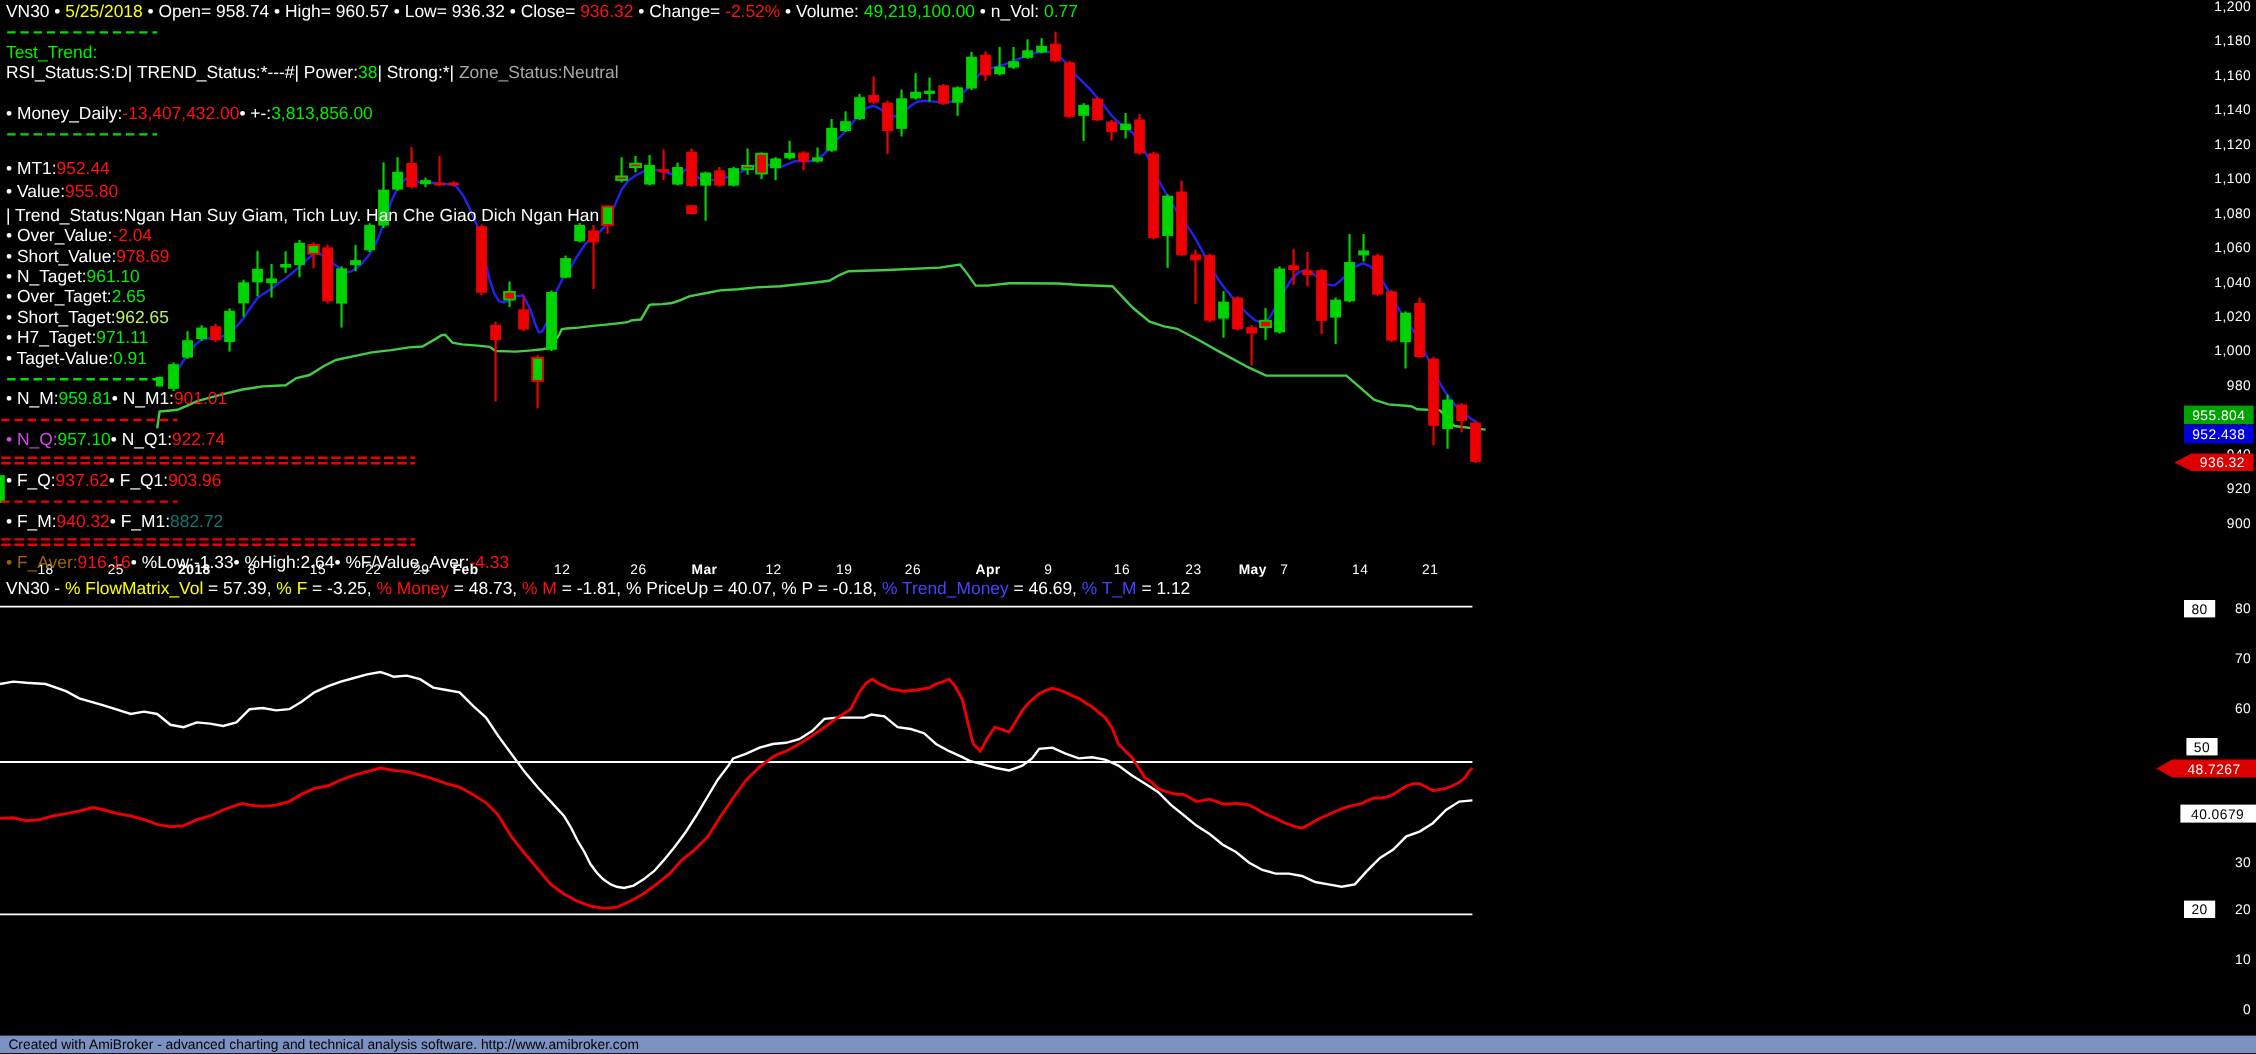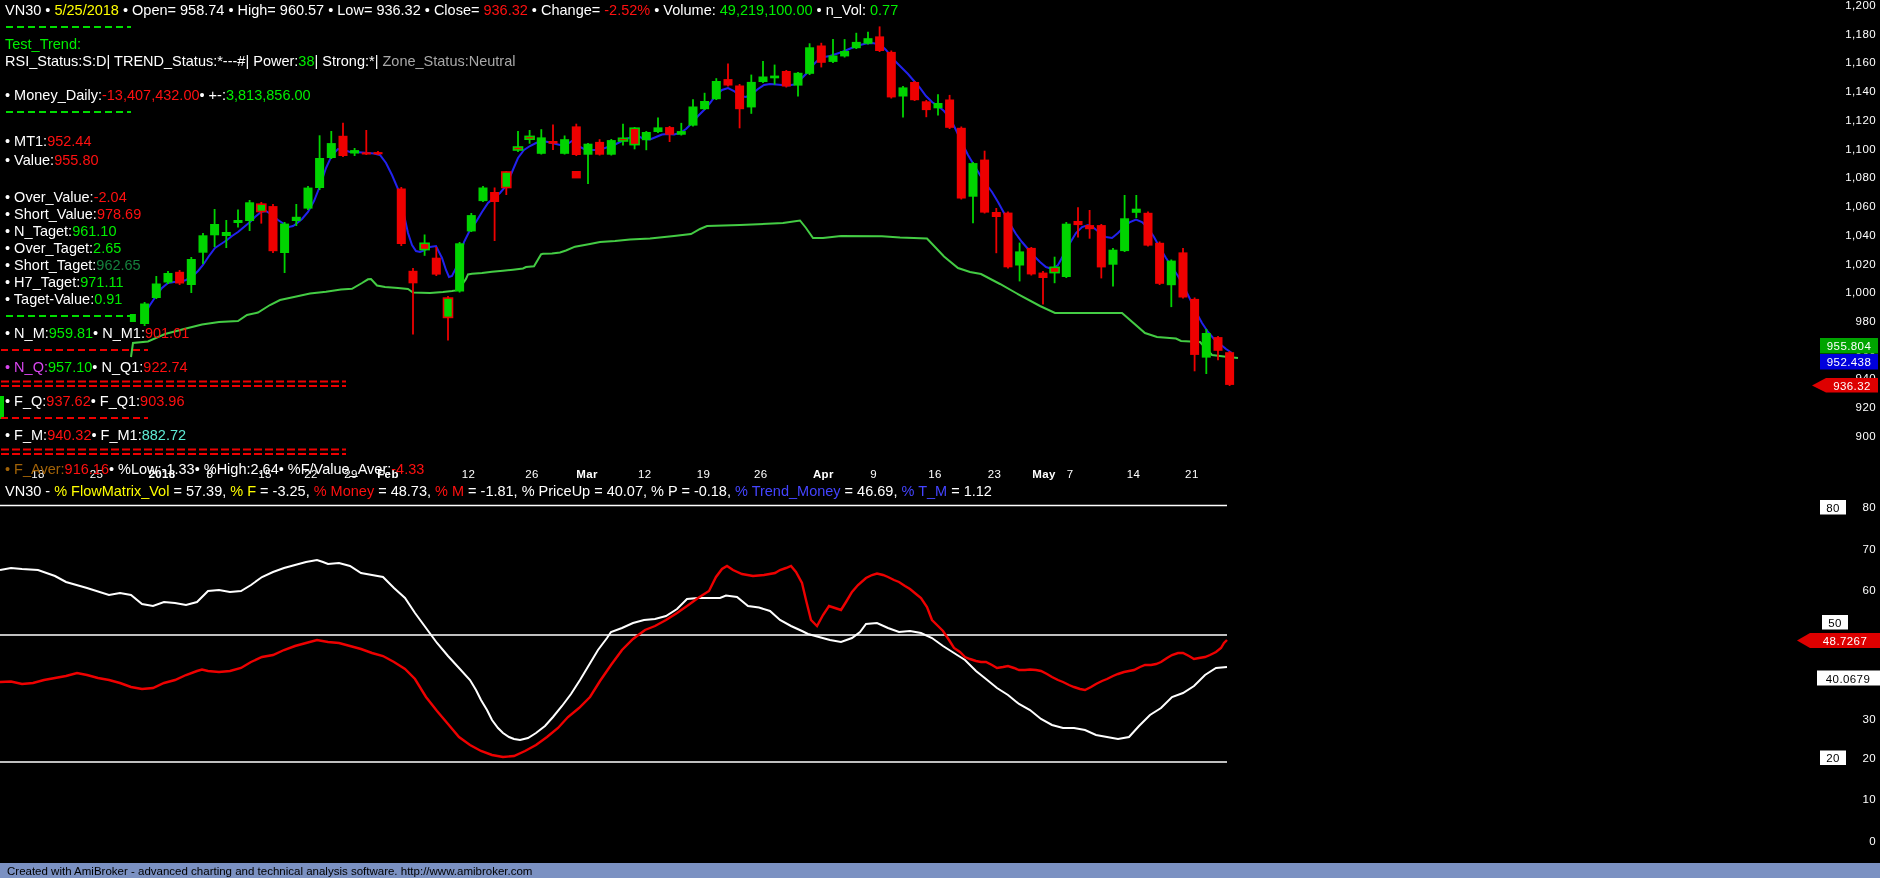--- a/index.html
+++ b/index.html
@@ -280,28 +280,29 @@
 <text x="1070.2" y="478" text-anchor="middle" class="al">7</text>
 <text x="1133.5" y="478" text-anchor="middle" class="al">14</text>
 <text x="1191.9" y="478" text-anchor="middle" class="al">21</text>
 </svg>
 <div class="tr" style="top:1.5px"><span style="color:#ffffff">VN30 • </span><span style="color:#ffff00">5/25/2018</span><span style="color:#ffffff"> • Open= 958.74 • High= 960.57 • Low= 936.32 • Close= </span><span style="color:#ff1010">936.32</span><span style="color:#ffffff"> • Change= </span><span style="color:#ff1010">-2.52%</span><span style="color:#ffffff"> • Volume: </span><span style="color:#00ee00">49,219,100.00</span><span style="color:#ffffff"> • n_Vol: </span><span style="color:#00ee00">0.77</span></div>
 <div class="tr" style="top:35.5px"><span style="color:#00ee00">Test_Trend:</span></div>
 <div class="tr" style="top:52.5px"><span style="color:#ffffff">RSI_Status:S:D| TREND_Status:*---#| Power:</span><span style="color:#00ee00">38</span><span style="color:#ffffff">| Strong:*| </span><span style="color:#a8a8a8">Zone_Status:Neutral</span></div>
 <div class="tr" style="top:86.5px"><span style="color:#ffffff">• Money_Daily:</span><span style="color:#ff1010">-13,407,432.00</span><span style="color:#ffffff">• +-:</span><span style="color:#00ee00">3,813,856.00</span></div>
 <div class="tr" style="top:133px"><span style="color:#ffffff">• MT1:</span><span style="color:#ff1010">952.44</span></div>
 <div class="tr" style="top:152px"><span style="color:#ffffff">• Value:</span><span style="color:#ff1010">955.80</span></div>
+<div class="tr" style="top:171.5px"><span style="color:#ffffff">| Trend_Status:Ngan Han Suy Giam, Tich Luy. Han Che Giao Dich Ngan Han</span></div>
 <div class="tr" style="top:188.5px"><span style="color:#ffffff">• Over_Value:</span><span style="color:#ff1010">-2.04</span></div>
 <div class="tr" style="top:205.5px"><span style="color:#ffffff">• Short_Value:</span><span style="color:#ff1010">978.69</span></div>
 <div class="tr" style="top:222.5px"><span style="color:#ffffff">• N_Taget:</span><span style="color:#00ee00">961.10</span></div>
 <div class="tr" style="top:239.5px"><span style="color:#ffffff">• Over_Taget:</span><span style="color:#00ee00">2.65</span></div>
-<div class="tr" style="top:256.5px"><span style="color:#ffffff">• Short_Taget:</span><span style="color:#15803d">962.65</span></div>
+<div class="tr" style="top:256.5px"><span style="color:#ffffff">• Short_Taget:</span><span style="color:#bef264">962.65</span></div>
 <div class="tr" style="top:273.5px"><span style="color:#ffffff">• H7_Taget:</span><span style="color:#00ee00">971.11</span></div>
 <div class="tr" style="top:290.5px"><span style="color:#ffffff">• Taget-Value:</span><span style="color:#00ee00">0.91</span></div>
 <div class="tr" style="top:324.5px"><span style="color:#ffffff">• N_M:</span><span style="color:#00ee00">959.81</span><span style="color:#ffffff">• N_M1:</span><span style="color:#ff1010">901.01</span></div>
 <div class="tr" style="top:358.5px"><span style="color:#d946ef">• N_Q:</span><span style="color:#00ee00">957.10</span><span style="color:#ffffff">• N_Q1:</span><span style="color:#ff1010">922.74</span></div>
 <div class="tr" style="top:392.5px"><span style="color:#ffffff">• F_Q:</span><span style="color:#ff1010">937.62</span><span style="color:#ffffff">• F_Q1:</span><span style="color:#ff1010">903.96</span></div>
-<div class="tr" style="top:426.5px"><span style="color:#ffffff">• F_M:</span><span style="color:#ff1010">940.32</span><span style="color:#ffffff">• F_M1:</span><span style="color:#5eead4">882.72</span></div>
+<div class="tr" style="top:426.5px"><span style="color:#ffffff">• F_M:</span><span style="color:#ff1010">940.32</span><span style="color:#ffffff">• F_M1:</span><span style="color:#0f766e">882.72</span></div>
 <div class="tr" style="top:460.5px"><span style="color:#a16207">• F_Aver:</span><span style="color:#ff1010">916.16</span><span style="color:#ffffff">• %Low:-1.33• %High:2.64• %F/Value_Aver:</span><span style="color:#ff1010">-4.33</span></div>
 <div class="tr" style="top:483px"><span style="color:#ffffff">VN30 - </span><span style="color:#ffff00">% FlowMatrix_Vol</span><span style="color:#ffffff"> = 57.39, </span><span style="color:#ffff00">% F</span><span style="color:#ffffff"> = -3.25, </span><span style="color:#ff1010">% Money</span><span style="color:#ffffff"> = 48.73, </span><span style="color:#ff1010">% M</span><span style="color:#ffffff"> = -1.81, </span><span style="color:#ffffff">% PriceUp = 40.07, % P = -0.18, </span><span style="color:#4444ff">% Trend_Money</span><span style="color:#ffffff"> = 46.69, </span><span style="color:#4444ff">% T_M</span><span style="color:#ffffff"> = 1.12</span></div>
 <div id="bbar">
       <div>Created with AmiBroker - advanced charting and technical analysis software. http://www.amibroker.com</div>
     </div>
 </div>
 </body></html>

